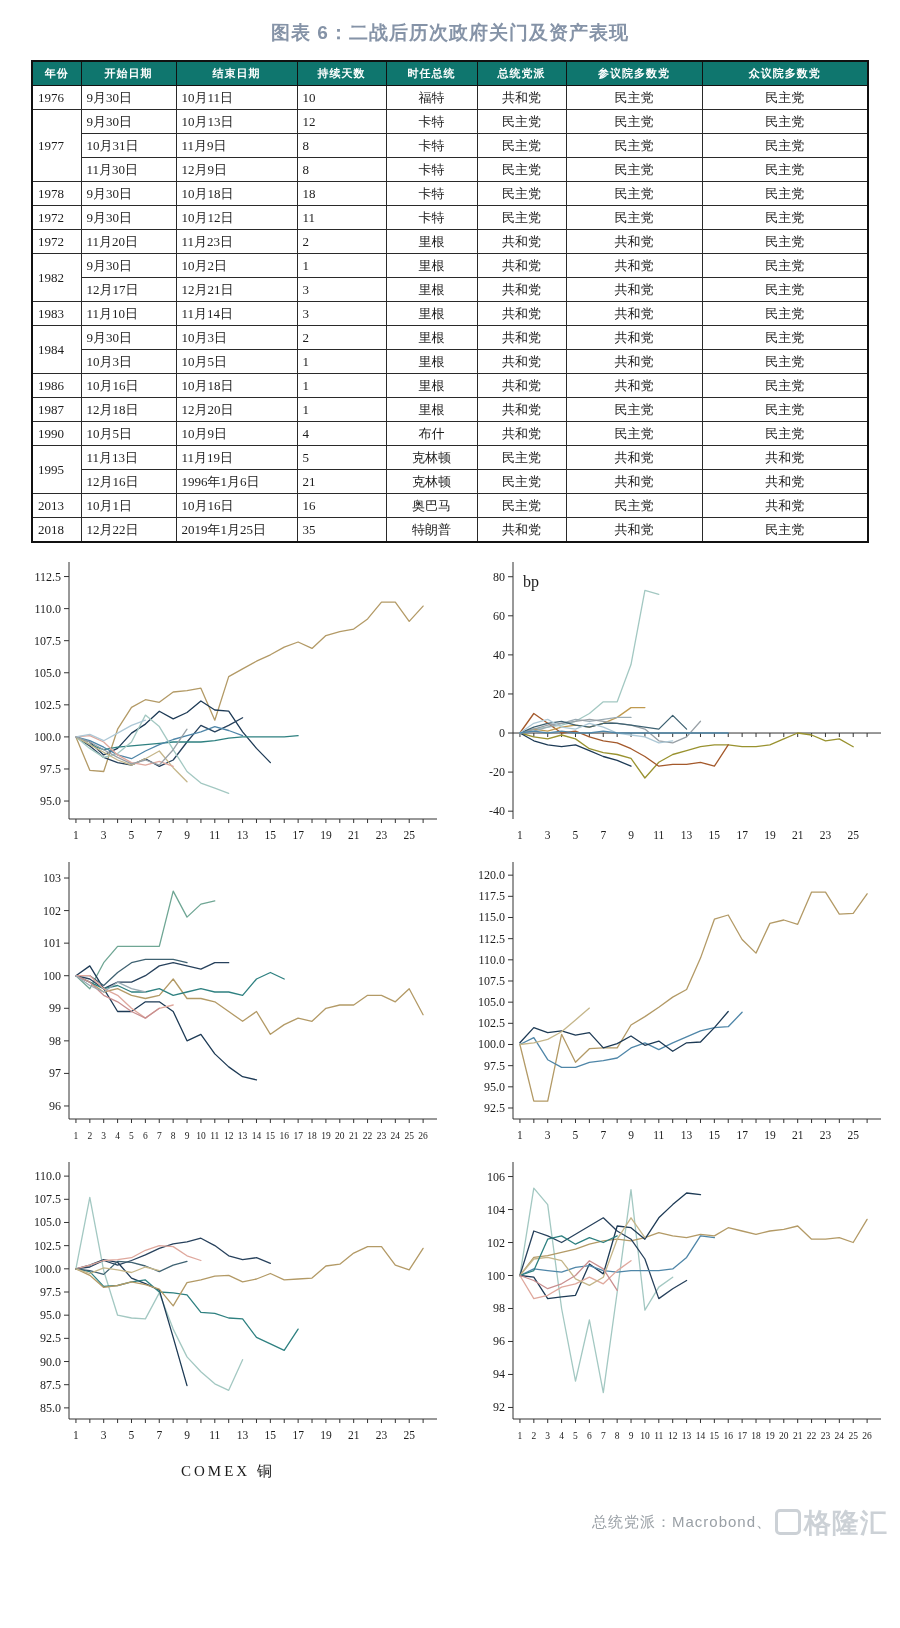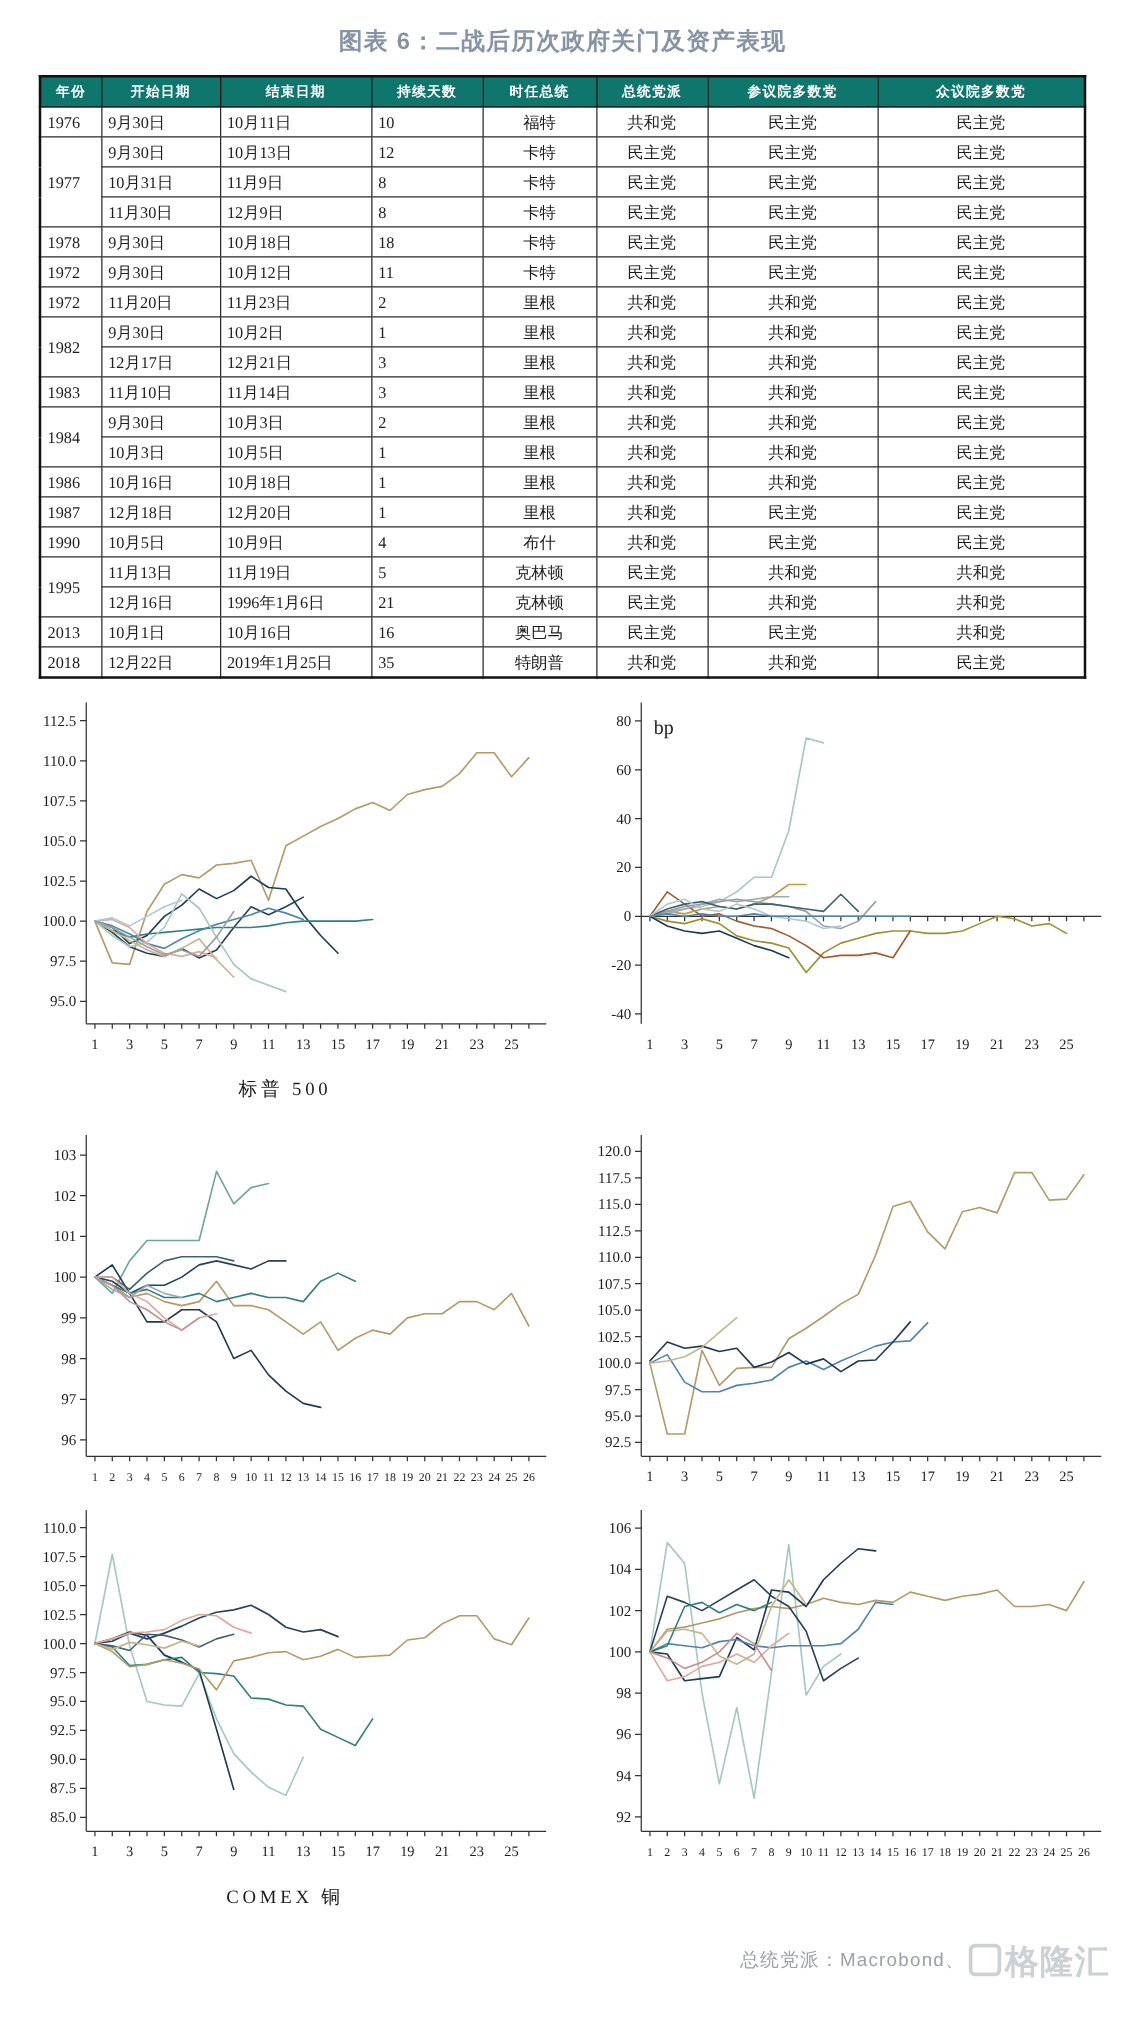--- a/index.html
+++ b/index.html
@@ -313,21 +313,20 @@
             <polyline points="62.9,181.9 76.8,190.9 90.7,202.4 104.6,207.6 118.5,210.1 132.4,203.7 146.3,211.4 160.2,205.0 174.0,187.0 187.9,170.4 201.8,176.8 215.7,170.4 229.6,162.7" fill="none" stroke="#27415c" stroke-width="1.3" stroke-linejoin="round" stroke-linecap="round"></polyline>
             <polyline points="62.9,181.9 76.8,189.6 90.7,194.7 104.6,192.2 118.5,190.9 132.4,189.6 146.3,188.3 160.2,187.0 174.0,187.0 187.9,187.0 201.8,185.7 215.7,183.2 229.6,181.9 243.5,181.9 257.4,181.9 271.2,181.9 285.1,180.6" fill="none" stroke="#2e8080" stroke-width="1.3" stroke-linejoin="round" stroke-linecap="round"></polyline>
             <polyline points="62.9,181.9 76.8,185.7 90.7,192.2 104.6,199.9 118.5,203.7 132.4,196.0 146.3,189.6 160.2,184.5 174.0,180.6 187.9,176.8 201.8,171.6 215.7,175.5 229.6,180.6" fill="none" stroke="#4f86a8" stroke-width="1.3" stroke-linejoin="round" stroke-linecap="round"></polyline>
             <polyline points="62.9,181.9 76.8,193.4 90.7,202.4 104.6,198.6 118.5,187.0 132.4,160.1 146.3,171.6 160.2,194.7 174.0,216.5 187.9,228.1 201.8,233.2 215.7,238.3" fill="none" stroke="#a3c8c2" stroke-width="1.3" stroke-linejoin="round" stroke-linecap="round"></polyline>
             <polyline points="62.9,181.9 76.8,189.6 90.7,197.3 104.6,205.0 118.5,210.1 132.4,203.7 146.3,196.0 160.2,212.7 174.0,226.8" fill="none" stroke="#c5b68a" stroke-width="1.3" stroke-linejoin="round" stroke-linecap="round"></polyline>
             <polyline points="62.9,181.9 76.8,180.6 90.7,187.0 104.6,199.9 118.5,207.6 132.4,210.1 146.3,206.3 160.2,211.4" fill="none" stroke="#dfa89d" stroke-width="1.3" stroke-linejoin="round" stroke-linecap="round"></polyline>
             <polyline points="62.9,181.9 76.8,179.3 90.7,185.7 104.6,178.1 118.5,170.4 132.4,165.2" fill="none" stroke="#adc8d6" stroke-width="1.3" stroke-linejoin="round" stroke-linecap="round"></polyline>
             <polyline points="62.9,181.9 76.8,187.0 90.7,194.7 104.6,202.4 118.5,208.8 132.4,205.0 146.3,210.1 160.2,194.7 174.0,174.2" fill="none" stroke="#98a0a6" stroke-width="1.3" stroke-linejoin="round" stroke-linecap="round"></polyline>
           </g>
         </svg>
-      <div class="chart-title">标普 500</div>
     </div>
     <div class="chart-cell">
       <svg width="430" height="300">
           <g stroke="#333" stroke-width="1">
             <line x1="56" y1="7" x2="56" y2="264"></line>
             <line x1="51" y1="256.1846153846154" x2="56" y2="256.1846153846154"></line>
             <text x="48" y="260.1846153846154" text-anchor="end" font-size="12" fill="#1c1c1c" stroke="none">-40</text>
             <line x1="51" y1="217.1076923076923" x2="56" y2="217.1076923076923"></line>
             <text x="48" y="221.1076923076923" text-anchor="end" font-size="12" fill="#1c1c1c" stroke="none">-20</text>
             <line x1="51" y1="178.03076923076924" x2="56" y2="178.03076923076924"></line>

